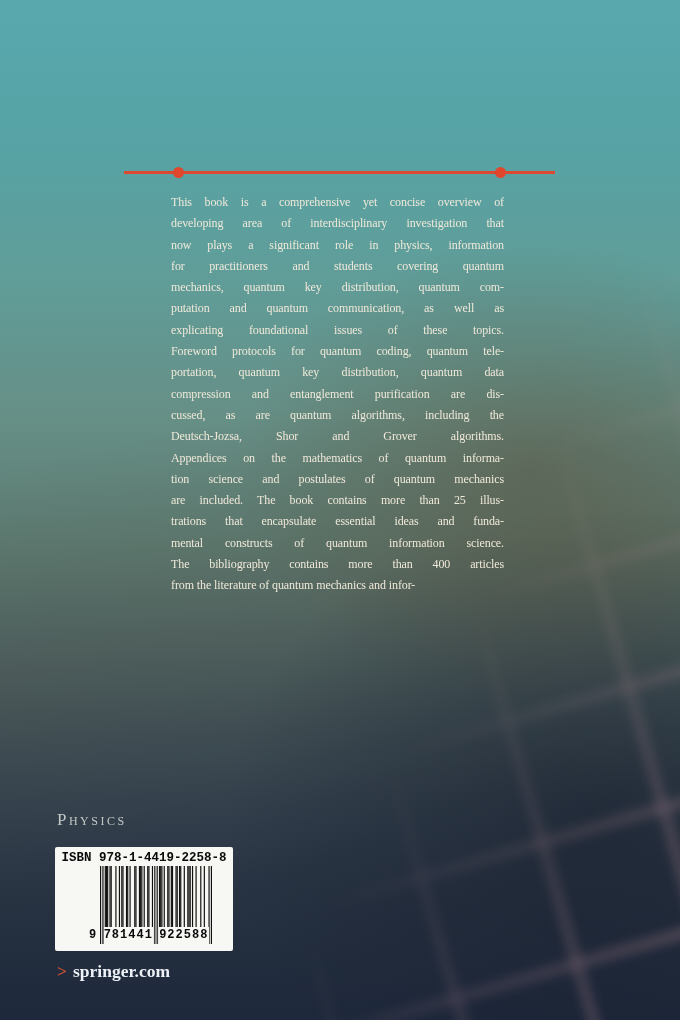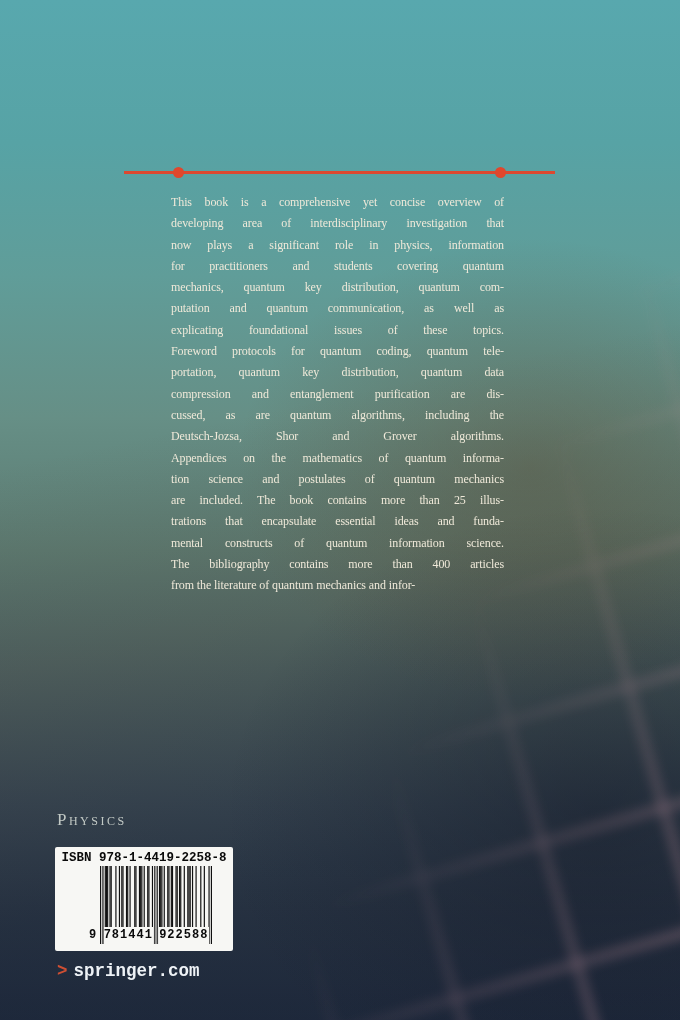--- a/index.html
+++ b/index.html
@@ -75,21 +75,21 @@
     text-align:center;background:#f7f7f4;
   }
   .bc-lead{left:-13px;width:11px;background:transparent;}
   .bc-g1{left:3.5px;width:49.5px;letter-spacing:1px;}
   .bc-g2{left:59px;width:49.5px;letter-spacing:1px;}
 
   
   .springer{
     position:absolute;left:57px;top:961px;
     font-weight:bold;font-size:17.5px;color:#eef2f6;
-    font-family:Liberation Mono, monospace;
+    font-family:Liberation Serif, serif;
   }
   .springer .arrow{color:#cf4f33;margin-right:6px;}
 </style>
 </head>
 <body>
 
 <div class="page">
   <div class="bg"></div>
   <div class="lattice"></div>
 

